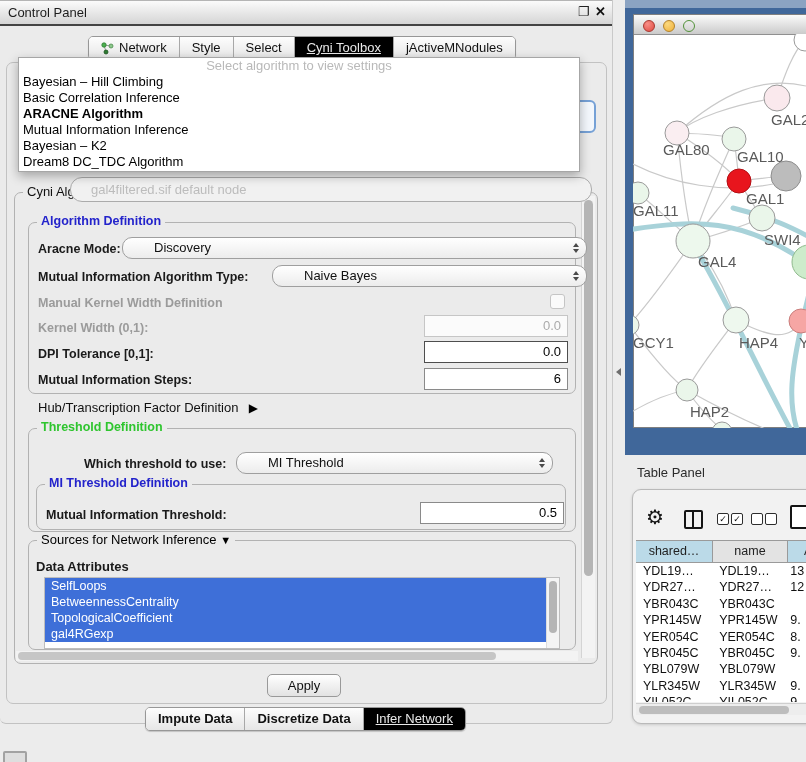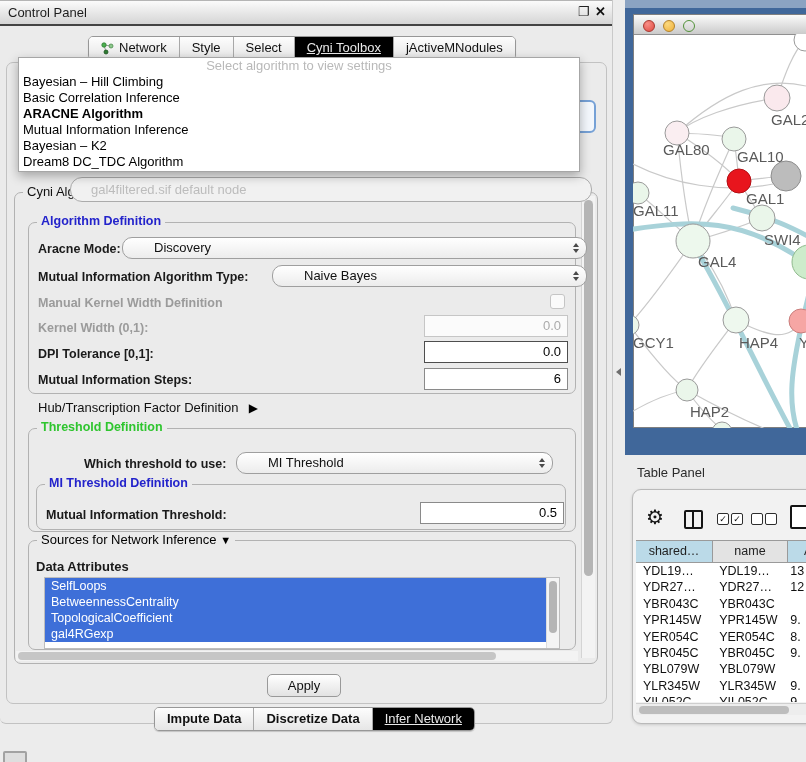--- a/index.html
+++ b/index.html
@@ -195,21 +195,21 @@
     <div class="abs" style="right:0;top:0;width:12px;height:70px;background:#f4f4f4;border-left:1px solid #ddd;">
       <div class="abs" style="left:2px;top:3px;width:8px;height:52px;background:#b5b5b5;border-radius:4px;"></div>
     </div>
   </div>
 
   <div class="abs" style="left:267px;top:674px;width:72px;height:21px;background:linear-gradient(#ffffff,#e2e2e2);
               border:1px solid #999;border-radius:5px;text-align:center;line-height:21px;font-size:13px;color:#111;">
     <span>Apply</span>
   </div>
 
-  <div class="tabbar" style="left:154px;top:707px;">
+  <div class="tabbar" style="left:145px;top:707px;">
     <div class="tab">
       <span style="font-weight:bold;">Impute Data</span>
     </div>
     <div class="tab">
       <span style="font-weight:bold;">Discretize Data</span>
     </div>
     <div class="tab sel">
       <span>Infer Network</span>
     </div>
   </div>

